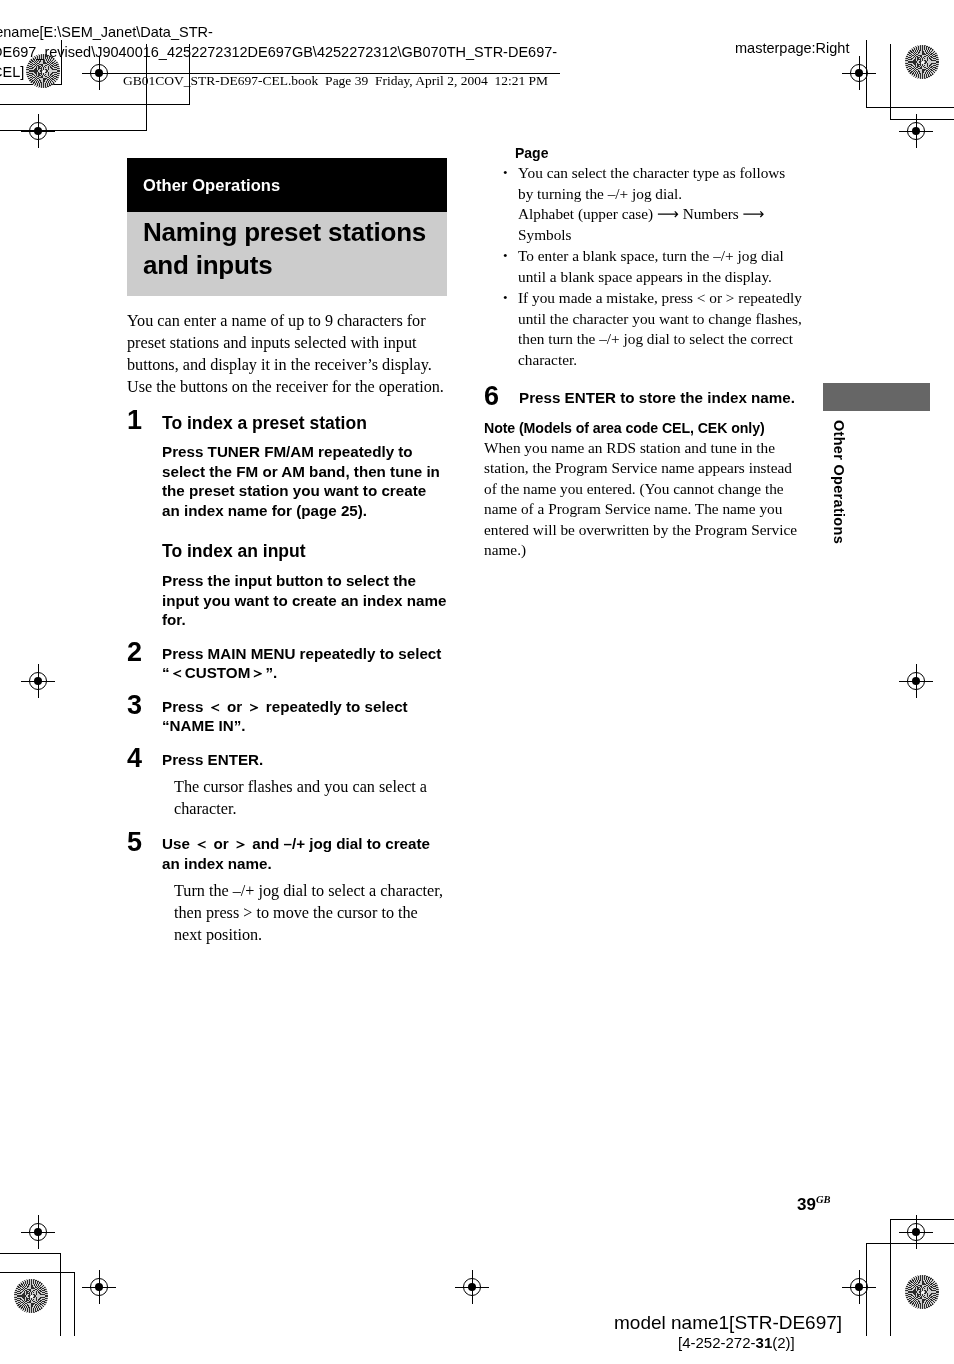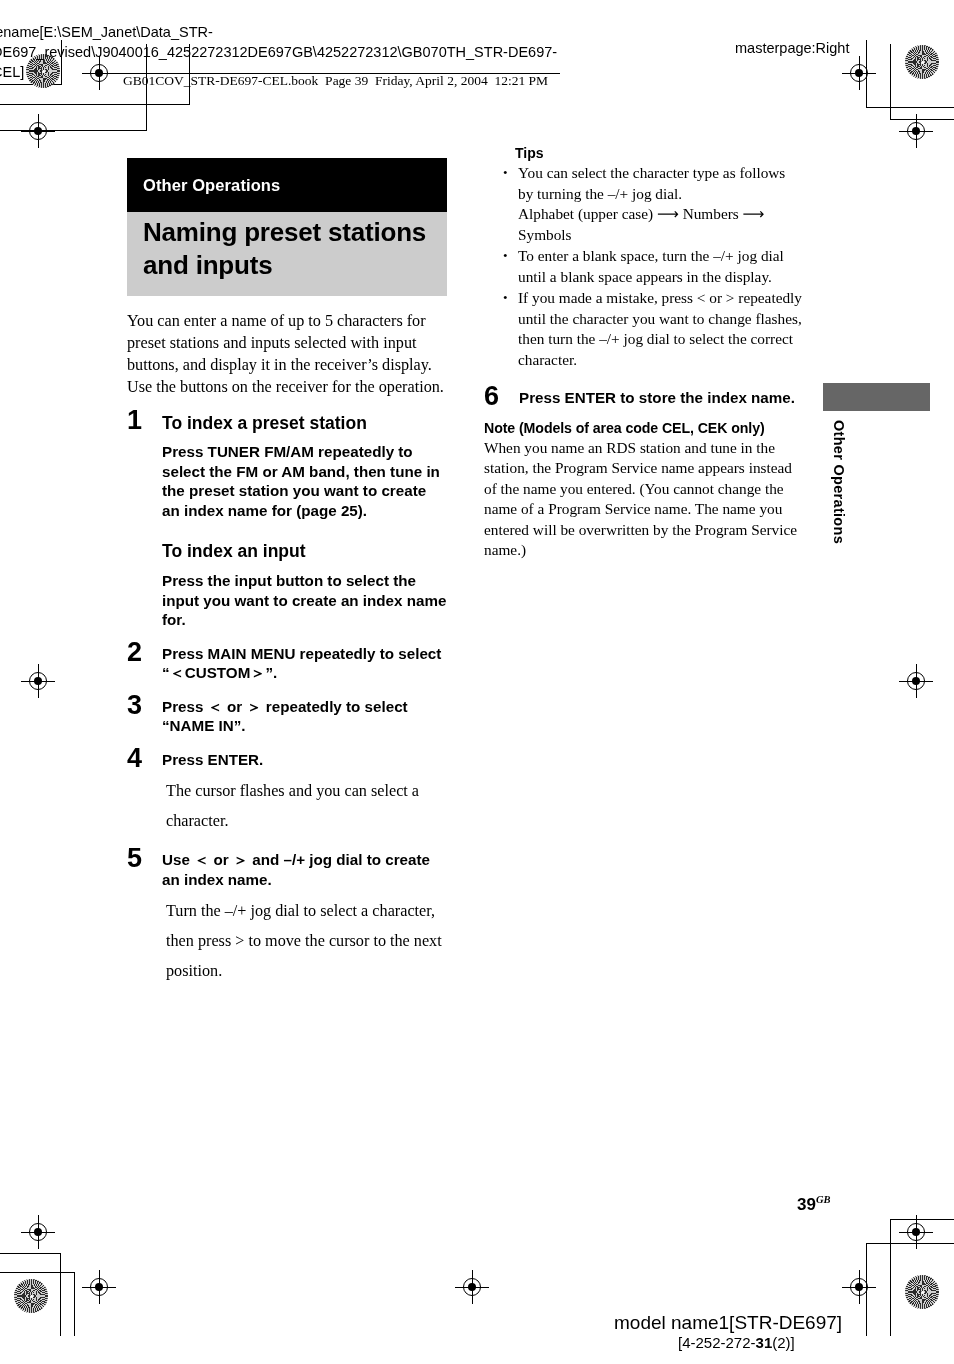--- a/index.html
+++ b/index.html
@@ -176,22 +176,22 @@
   .step .step-bold {
     font-family: "Liberation Sans", sans-serif;
     font-weight: bold;
     font-size: 15.2px;
     line-height: 19.5px;
     margin: 8px 0 0 0;
   }
   .step .step-body {
     font-family: "Liberation Serif", serif;
     font-size: 16.2px;
-    line-height: 30px;
-    margin: 7px 0 0 4px;
+    line-height: 22px;
+    margin: 7px 0 0 12px;
   }
   .sub-head {
     font-family: "Liberation Sans", sans-serif;
     font-weight: bold;
     font-size: 17.5px;
     line-height: 22px;
     margin: 20px 0 0 0;
     padding-left: 35px;
   }
   .sub-body {
@@ -408,21 +408,21 @@
   <div class="col-left">
 
     <div class="chapter-bar">
       <span class="chapter-label">Other Operations</span>
     </div>
 
     <div class="title-block">
       <h1 class="doc-title">Naming preset stations and inputs</h1>
     </div>
 
-    <p class="intro">You can enter a name of up to 5 characters for preset stations and inputs selected with input buttons, and display it in the receiver’s display. Use the buttons on the receiver for the operation.</p>
+    <p class="intro">You can enter a name of up to 9 characters for preset stations and inputs selected with input buttons, and display it in the receiver’s display. Use the buttons on the receiver for the operation.</p>
 
     <div class="step">
       <span class="num">1</span>
       <p class="step-head">To index a preset station</p>
       <p class="step-bold">Press TUNER FM/AM repeatedly to select the FM or AM band, then tune in the preset station you want to create an index name for (page 25).</p>
     </div>
 
     <p class="sub-head">To index an input</p>
     <p class="sub-body">Press the input button to select the input you want to create an index name for.</p>
 
@@ -445,21 +445,21 @@
     <div class="step">
       <span class="num">5</span>
       <p class="step-bold" style="margin-top:0">Use ＜ or ＞ and –/+ jog dial to create an index name.</p>
       <p class="step-body">Turn the –/+ jog dial to select a character, then press &gt; to move the cursor to the next position.</p>
     </div>
 
   </div>
 
   <div class="col-right">
 
-    <p class="tips-head">Tips</p>
+    <p class="tips-head">Page</p>
     <ul class="tips">
       <li>
         <span>You can select the character type as follows by turning the –/+ jog dial.</span>
         <span class="tip-extra">Alphabet (upper case) ⟶ Numbers ⟶ Symbols</span>
       </li>
       <li>
         <span>To enter a blank space, turn the –/+ jog dial until a blank space appears in the display.</span>
       </li>
       <li>
         <span>If you made a mistake, press &lt; or &gt; repeatedly until the character you want to change flashes, then turn the –/+ jog dial to select the correct character.</span>

